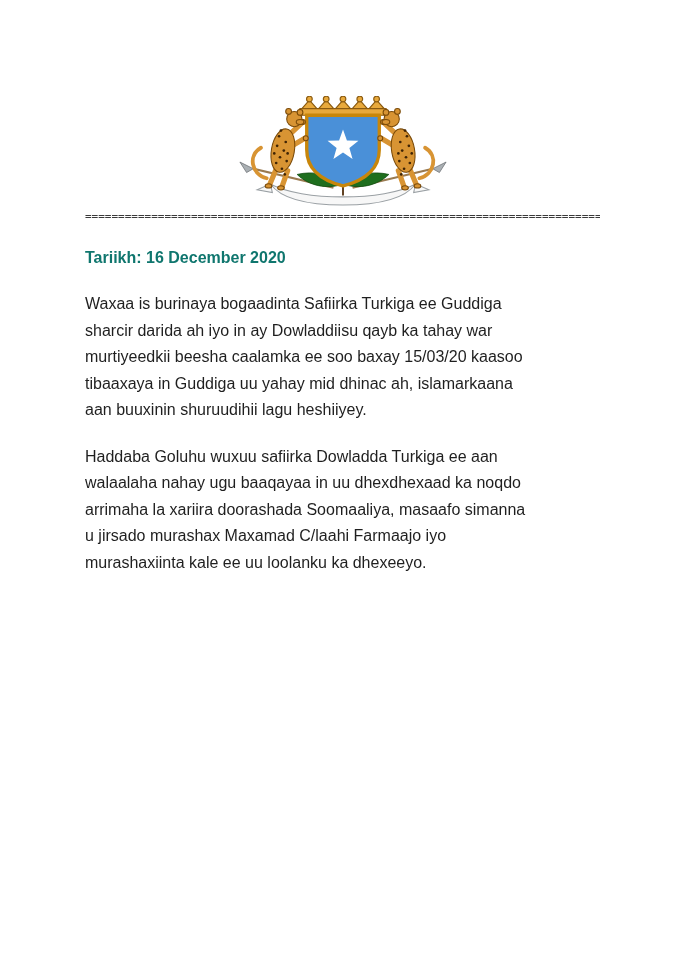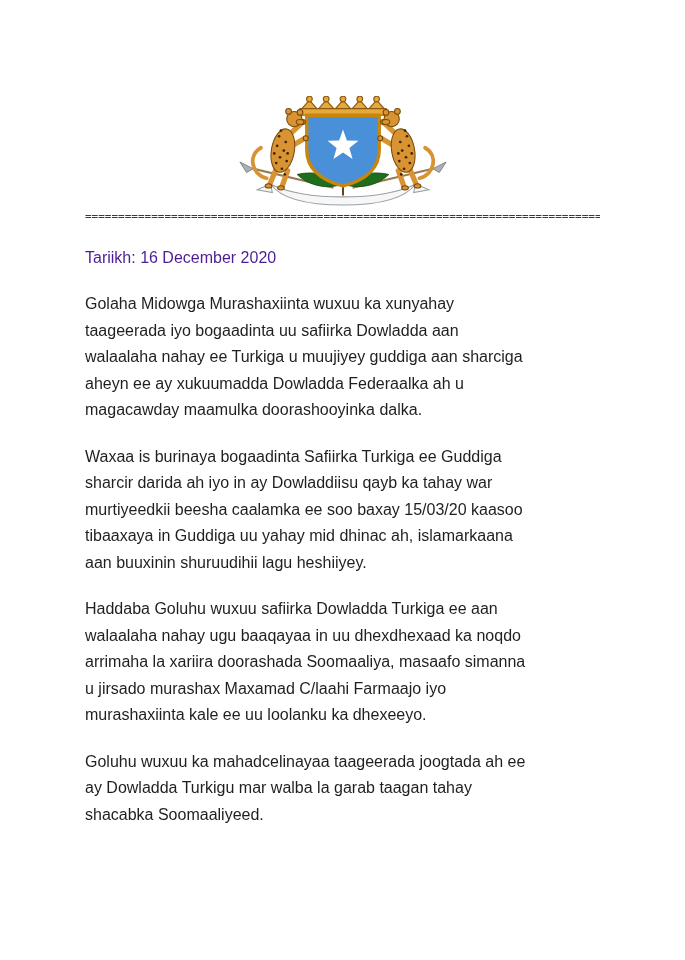--- a/index.html
+++ b/index.html
@@ -26,22 +26,22 @@
     line-height: 11px;
     color: #3a3a3a;
     letter-spacing: 0px;
     white-space: nowrap;
     overflow: hidden;
   }
 
   .date-heading {
     margin: 27px 0 24px 0;
     font-size: 16px;
-    font-weight: normal;
-    color: #4c1d95;
+    font-weight: bold;
+    color: #0f766e;
   }
 
   .body-text p {
     margin: 0 0 20px 0;
     font-size: 16px;
     line-height: 26.5px;
     color: var(--text, #1f1f1f);
     white-space: pre-line;
   }
 
@@ -132,34 +132,26 @@
       </g>
 
       <use href="#leopard" transform="translate(220,0) scale(-1,1)"></use>
     </svg>
 
     <div class="separator">==============================================================================</div>
 
     <p class="date-heading">Tariikh: 16 December 2020</p>
 
     <div class="body-text">
-      <p>Golaha Midowga Murashaxiinta wuxuu ka xunyahay
-taageerada iyo bogaadinta uu safiirka Dowladda aan
-walaalaha nahay ee Turkiga u muujiyey guddiga aan sharciga
-aheyn ee ay xukuumadda Dowladda Federaalka ah u
-magacawday maamulka doorashooyinka dalka.</p>
       <p>Waxaa is burinaya bogaadinta Safiirka Turkiga ee Guddiga
 sharcir darida ah iyo in ay Dowladdiisu qayb ka tahay war
 murtiyeedkii beesha caalamka ee soo baxay 15/03/20 kaasoo
 tibaaxaya in Guddiga uu yahay mid dhinac ah, islamarkaana
 aan buuxinin shuruudihii lagu heshiiyey.</p>
       <p>Haddaba Goluhu wuxuu safiirka Dowladda Turkiga ee aan
 walaalaha nahay ugu baaqayaa in uu dhexdhexaad ka noqdo
 arrimaha la xariira doorashada Soomaaliya, masaafo simanna
 u jirsado murashax Maxamad C/laahi Farmaajo iyo
 murashaxiinta kale ee uu loolanku ka dhexeeyo.</p>
-      <p>Goluhu wuxuu ka mahadcelinayaa taageerada joogtada ah ee
-ay Dowladda Turkigu mar walba la garab taagan tahay
-shacabka Soomaaliyeed.</p>
     </div>
 
   </div>
 </div>
 
 </body></html>

